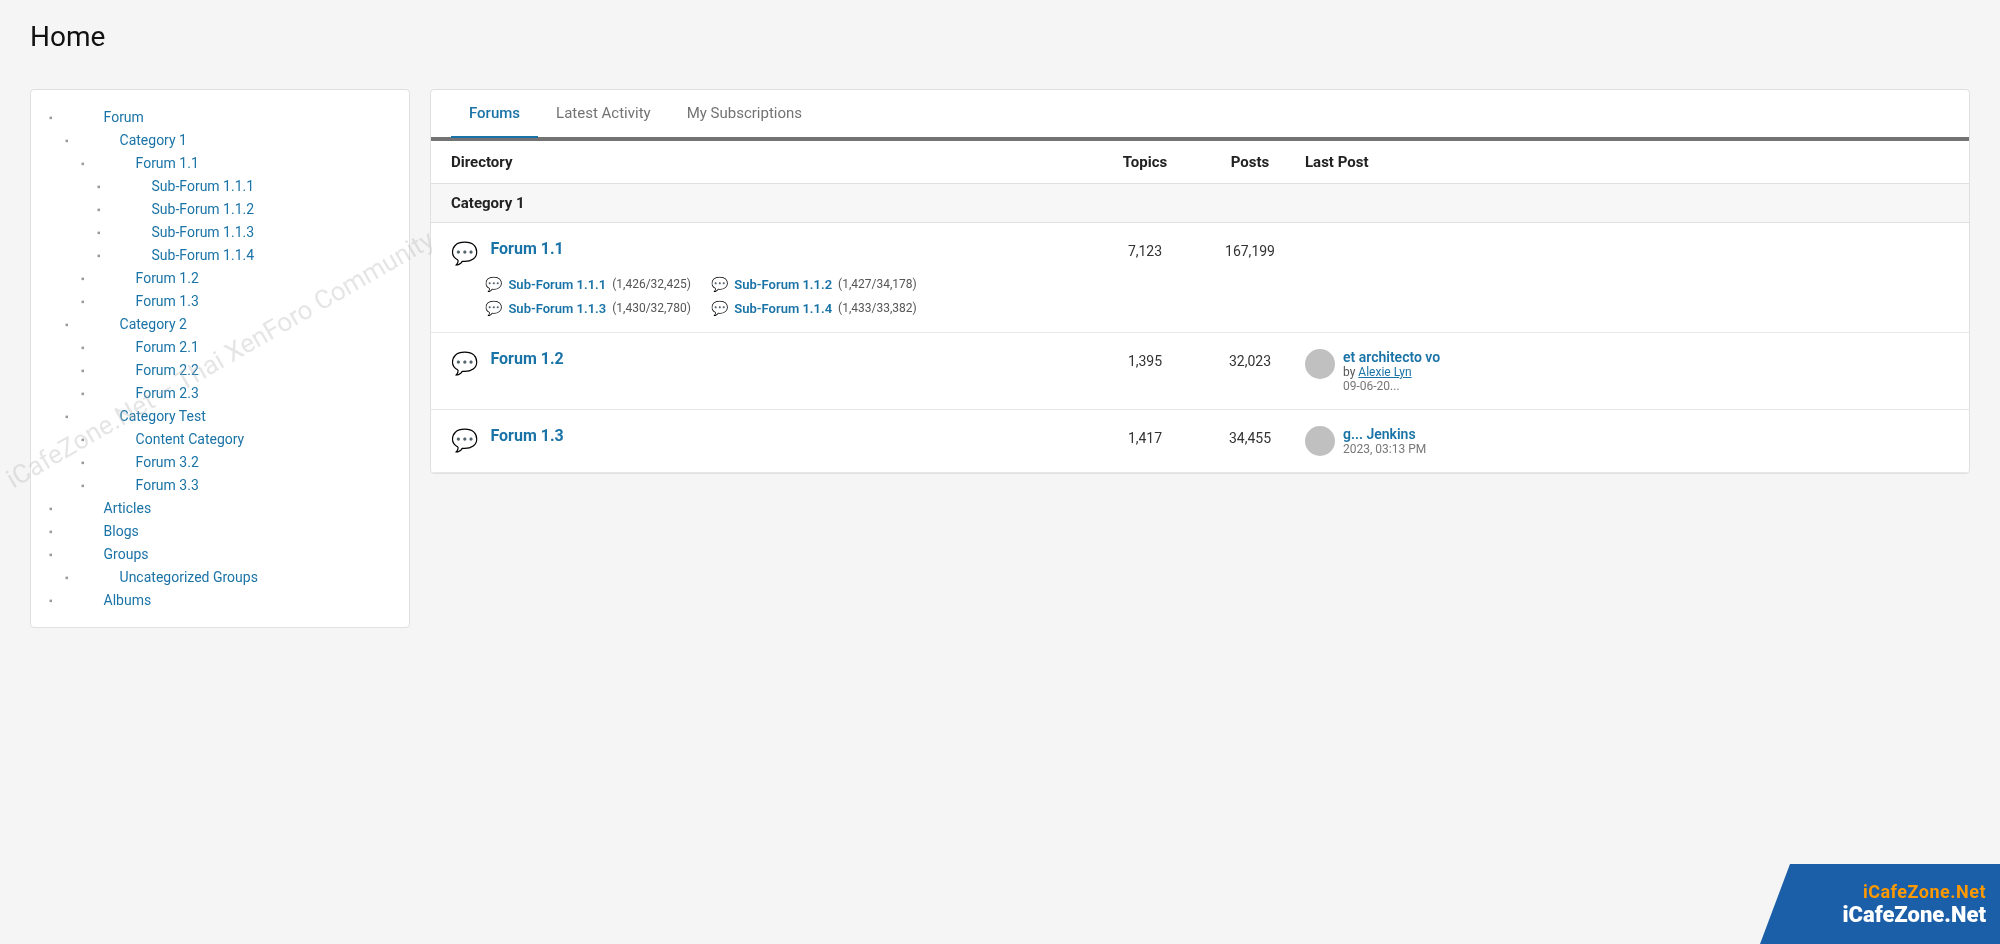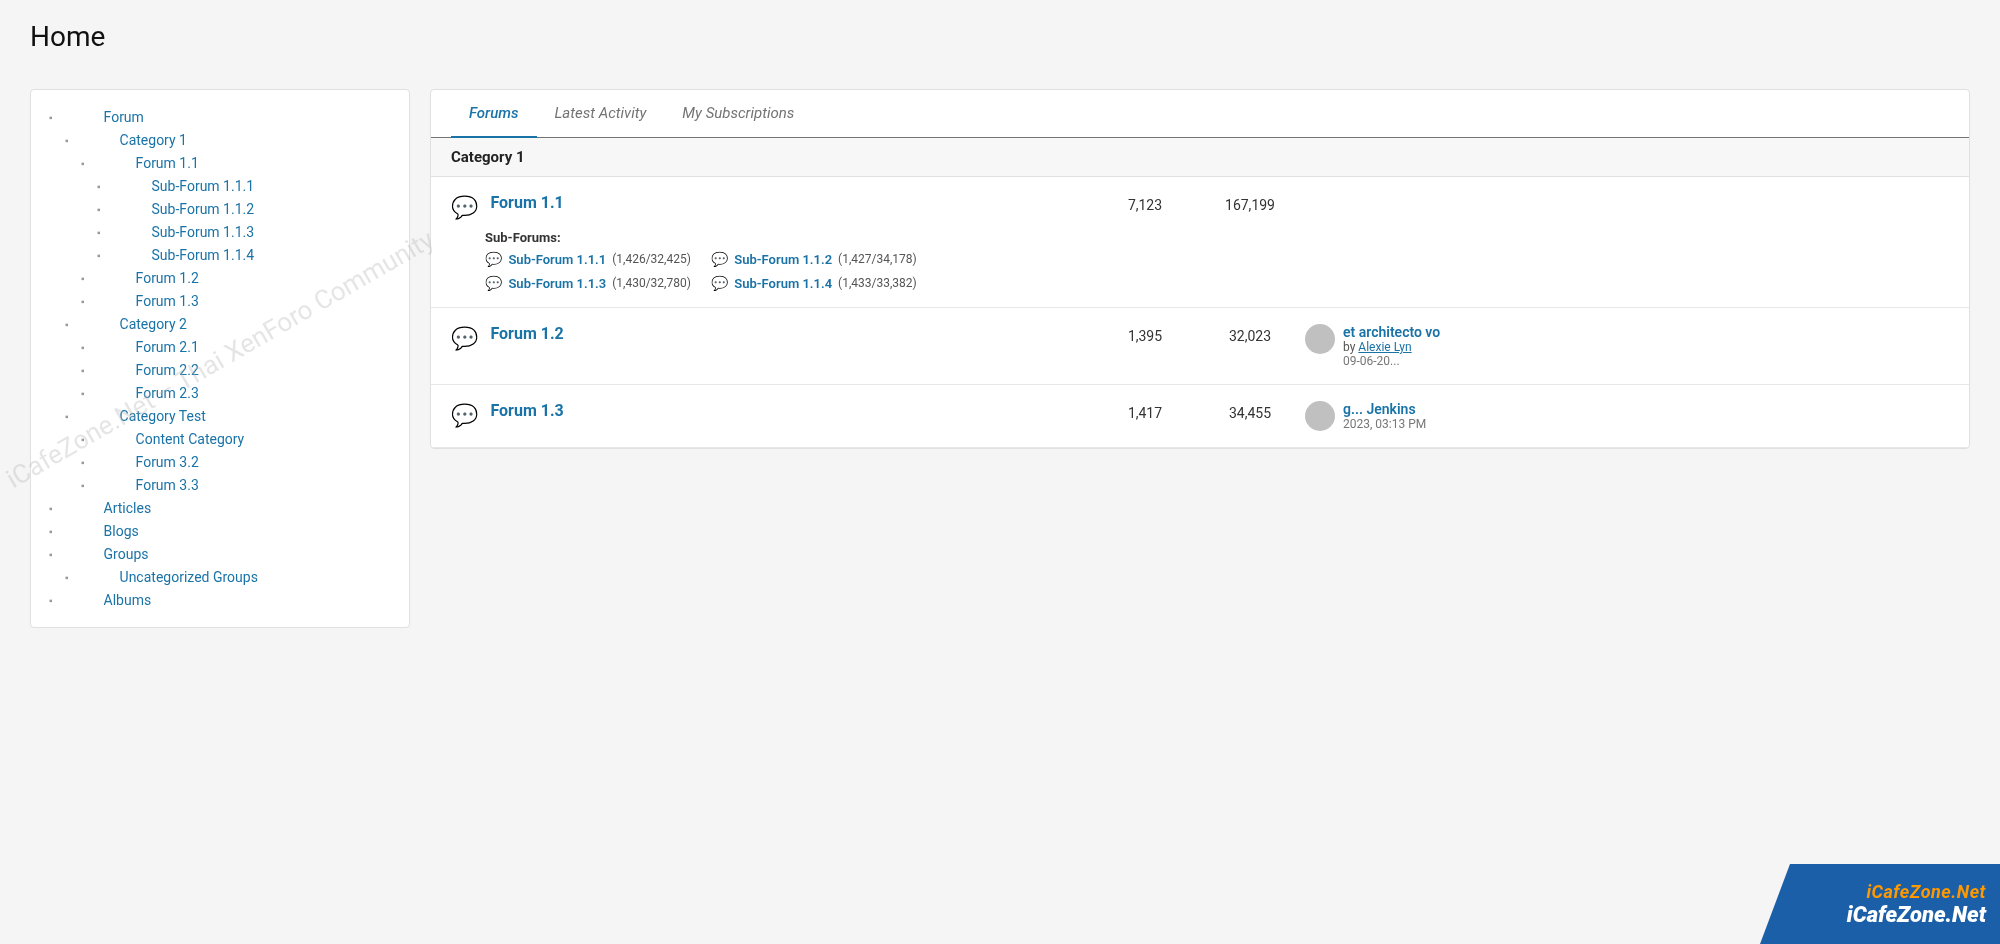--- a/index.html
+++ b/index.html
@@ -95,23 +95,22 @@
 
     
     .forums-panel {
       flex: 1;
       background: #fff;
       border: 1px solid #e0e0e0;
       border-radius: 4px;
     }
     .tabs-bar {
       display: flex;
-      border-bottom: 1px solid #737373;
+      border-bottom: 4px solid #737373;
       padding: 0 20px;
-      font-style: italic;
     }
     .tab {
       padding: 14px 18px;
       cursor: pointer;
       font-size: 15px;
       color: #737373;
       border-bottom: 2px solid transparent;
       margin-bottom: -1px;
     }
     .tab.active {
@@ -259,21 +258,20 @@
     
     .corner-badge {
       position: fixed;
       bottom: 0;
       right: 0;
       width: 240px;
       height: 110px;
       overflow: hidden;
       pointer-events: none;
       z-index: 100;
-      font-style: italic;
     }
     .corner-badge-inner {
       position: absolute;
       bottom: 0;
       right: 0;
       background: #1a5fa8;
       width: 240px;
       height: 80px;
       display: flex;
       flex-direction: column;
@@ -453,30 +451,35 @@
 
     <div class="forums-panel">
       <div class="tabs-bar" id="tabs-bar">
           <div class="tab active">Forums</div>
           <div class="tab">Latest Activity</div>
           <div class="tab">My Subscriptions</div>
         </div>
 
       <div class="forums-content">
         <div class="directory-table">
+          <div class="directory-header">
+            <span class="dir-col">Directory</span>
+            <span class="dir-col topics">Topics</span>
+            <span class="dir-col posts">Posts</span>
+            <span class="dir-col">Last Post</span>
+          </div>
           <div id="categories-container">
               <div class="category-row"><span class="category-row-label">Category 1</span></div>
               <div class="forum-row">
                 <div class="forum-main-cell">
                   <div class="forum-info">
                     <span class="forum-icon">💬</span>
                     <a href="#" class="forum-name-link">Forum 1.1</a>
                   </div>
                   <div class="subforums-section">
-                    <div class="subforums-label">Sub-Forums:</div>
                     <div class="subforums-grid">
                       <div class="subforum-item">
                         <span class="subforum-icon">💬</span>
                         <a href="#" class="subforum-link">Sub-Forum 1.1.1</a>
                         <span class="subforum-counts">(1,426/32,425)</span>
                       </div>
                       <div class="subforum-item">
                         <span class="subforum-icon">💬</span>
                         <a href="#" class="subforum-link">Sub-Forum 1.1.2</a>
                         <span class="subforum-counts">(1,427/34,178)</span>

